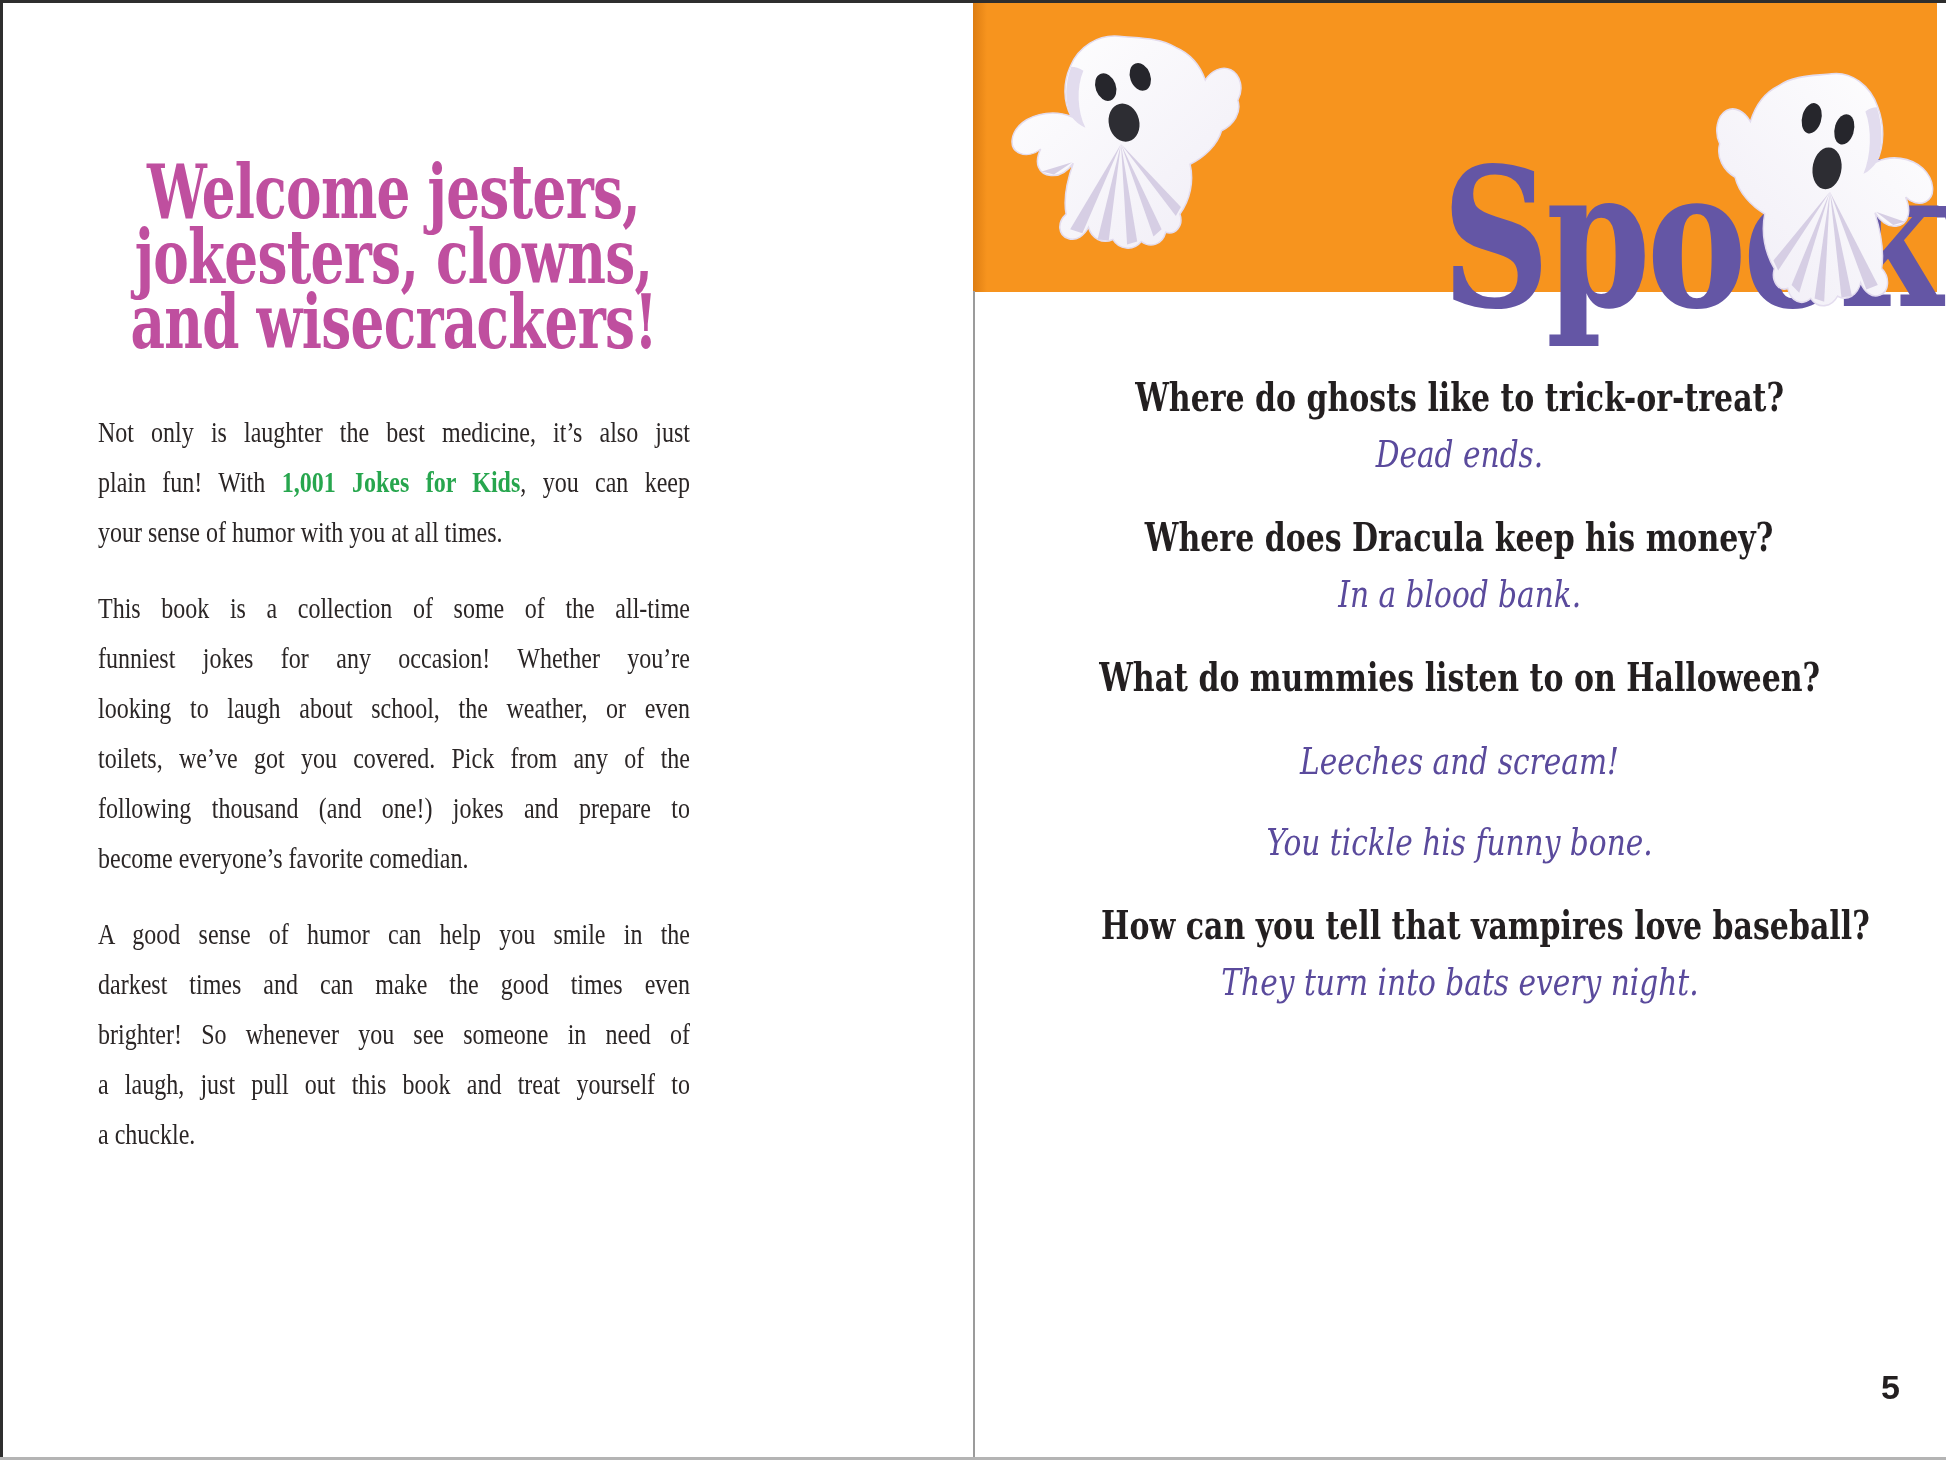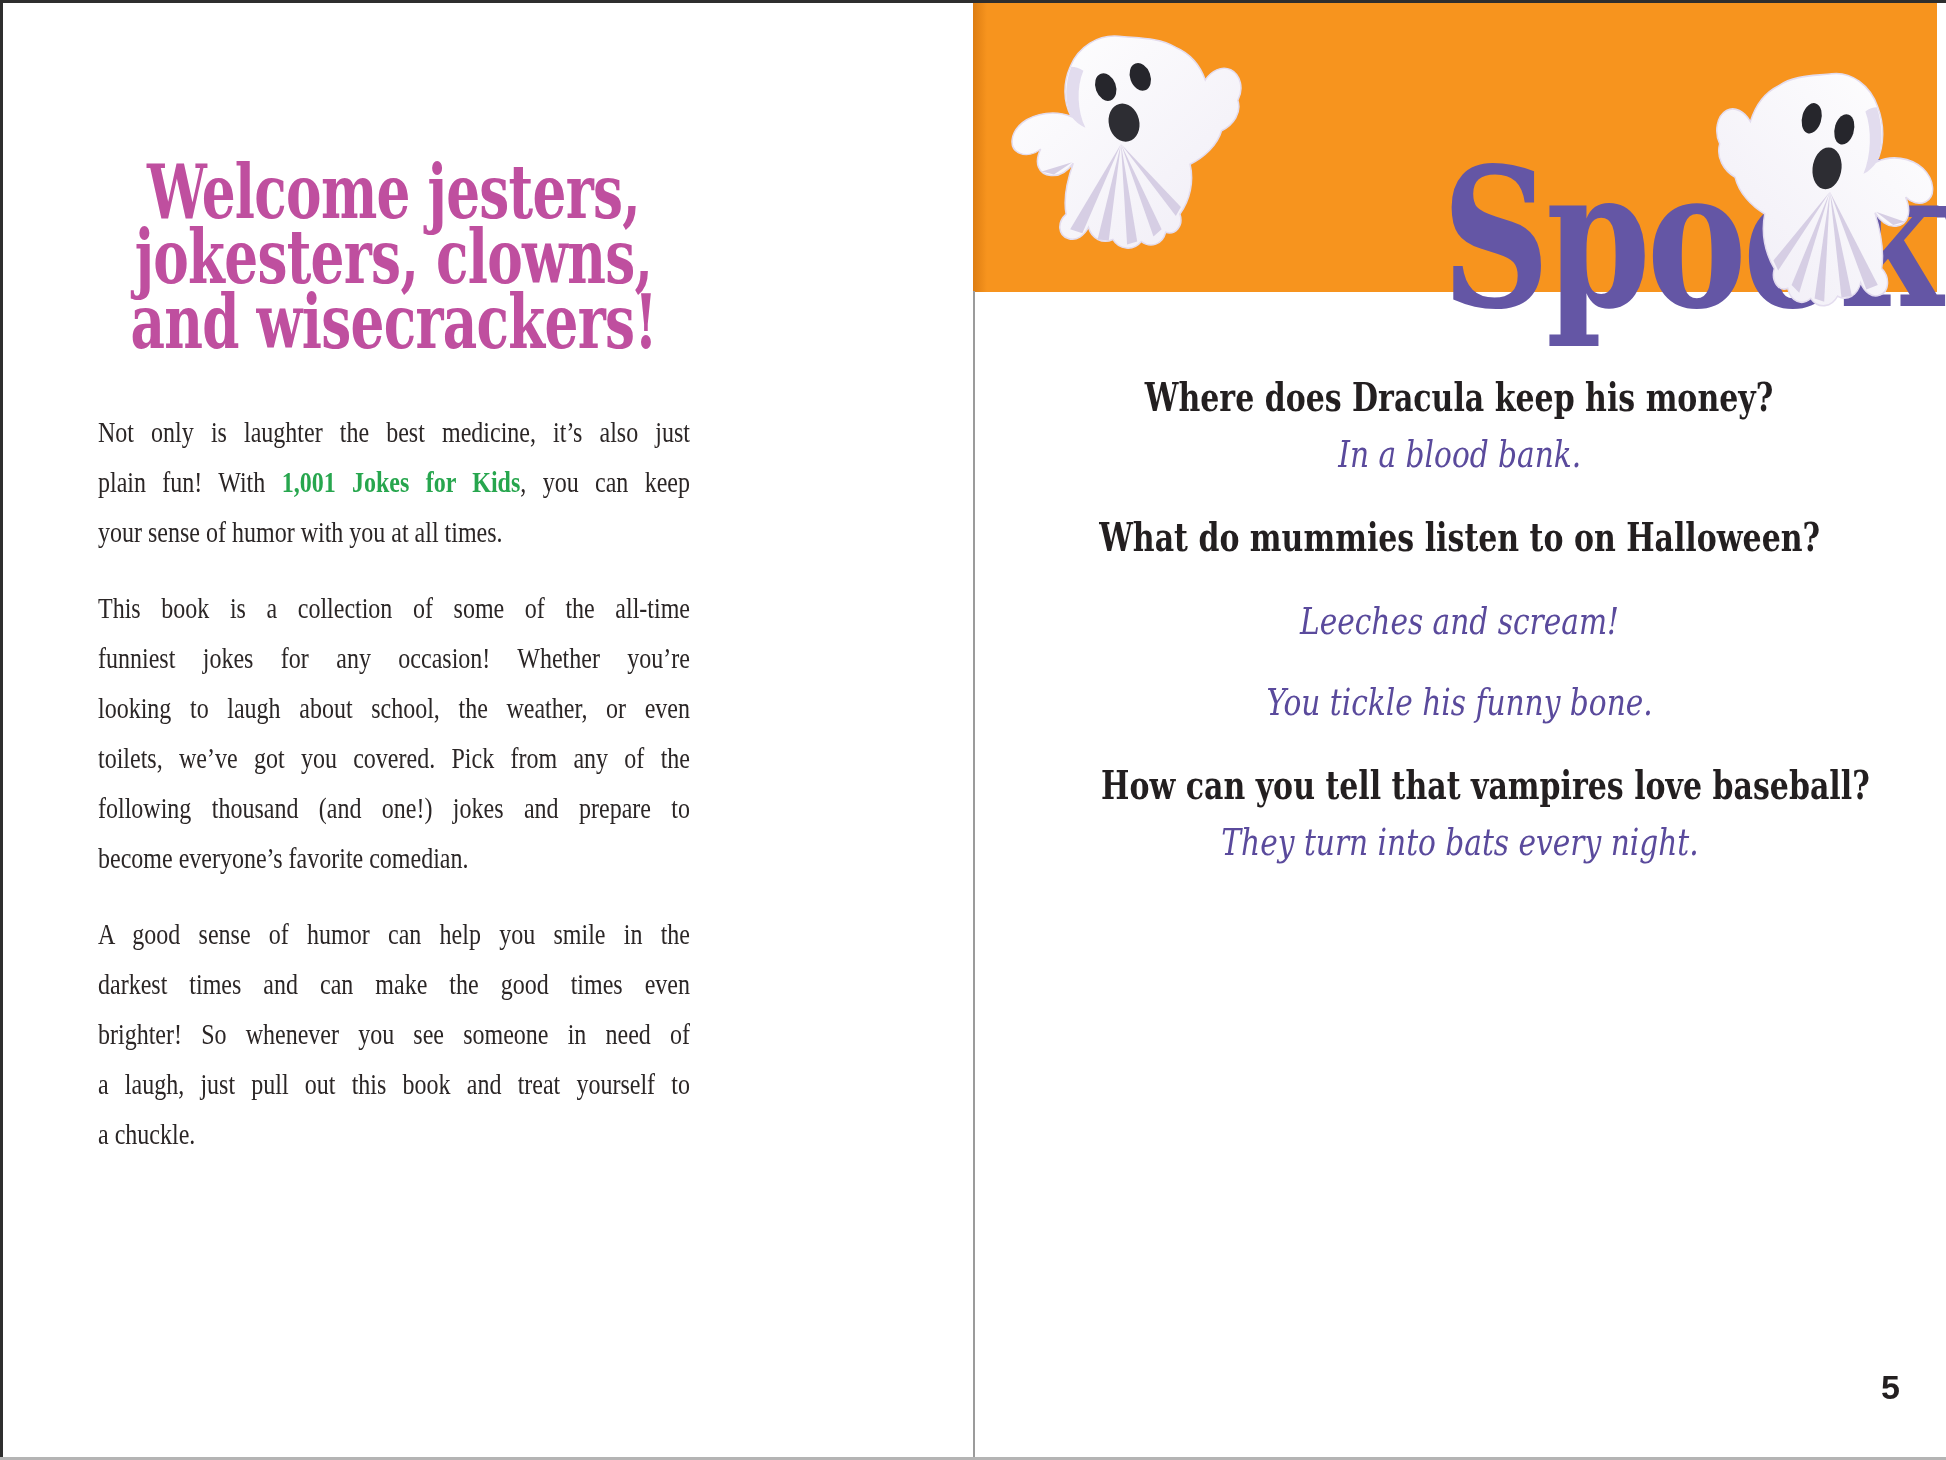--- a/index.html
+++ b/index.html
@@ -162,20 +162,24 @@
       <path fill="#d6cee4" d="M118,122 L150,213 L158,206 Z"></path>
       <path fill="#d6cee4" d="M118,122 L172,193 L177,184 Z"></path>
       <path fill="#d6cee4" d="M70,140 L40,149 L52,152 Z"></path>
       <ellipse cx="103" cy="66" rx="10" ry="14" fill="#26262c" transform="rotate(-20 103 66)"></ellipse>
       <ellipse cx="137" cy="56" rx="10" ry="14" fill="#26262c" transform="rotate(-20 137 56)"></ellipse>
       <ellipse cx="121" cy="101" rx="15" ry="19" fill="#2d2d33" transform="rotate(-14 121 101)"></ellipse>
     </svg>
 
     <div class="jokes">
         <div class="joke">
+          <div class="jq"><span>Where do ghosts like to trick-or-treat?</span></div>
+          <div class="ja"><span>Dead ends.</span></div>
+        </div>
+        <div class="joke">
           <div class="jq"><span>Where does Dracula keep his money?</span></div>
           <div class="ja"><span>In a blood bank.</span></div>
         </div>
         <div class="joke">
           <div class="jq"><span>What do mummies listen to on Halloween?</span></div>
         </div>
         <div class="joke">
           <div class="ja"><span>Leeches and scream!</span></div>
         </div>
         <div class="joke">

